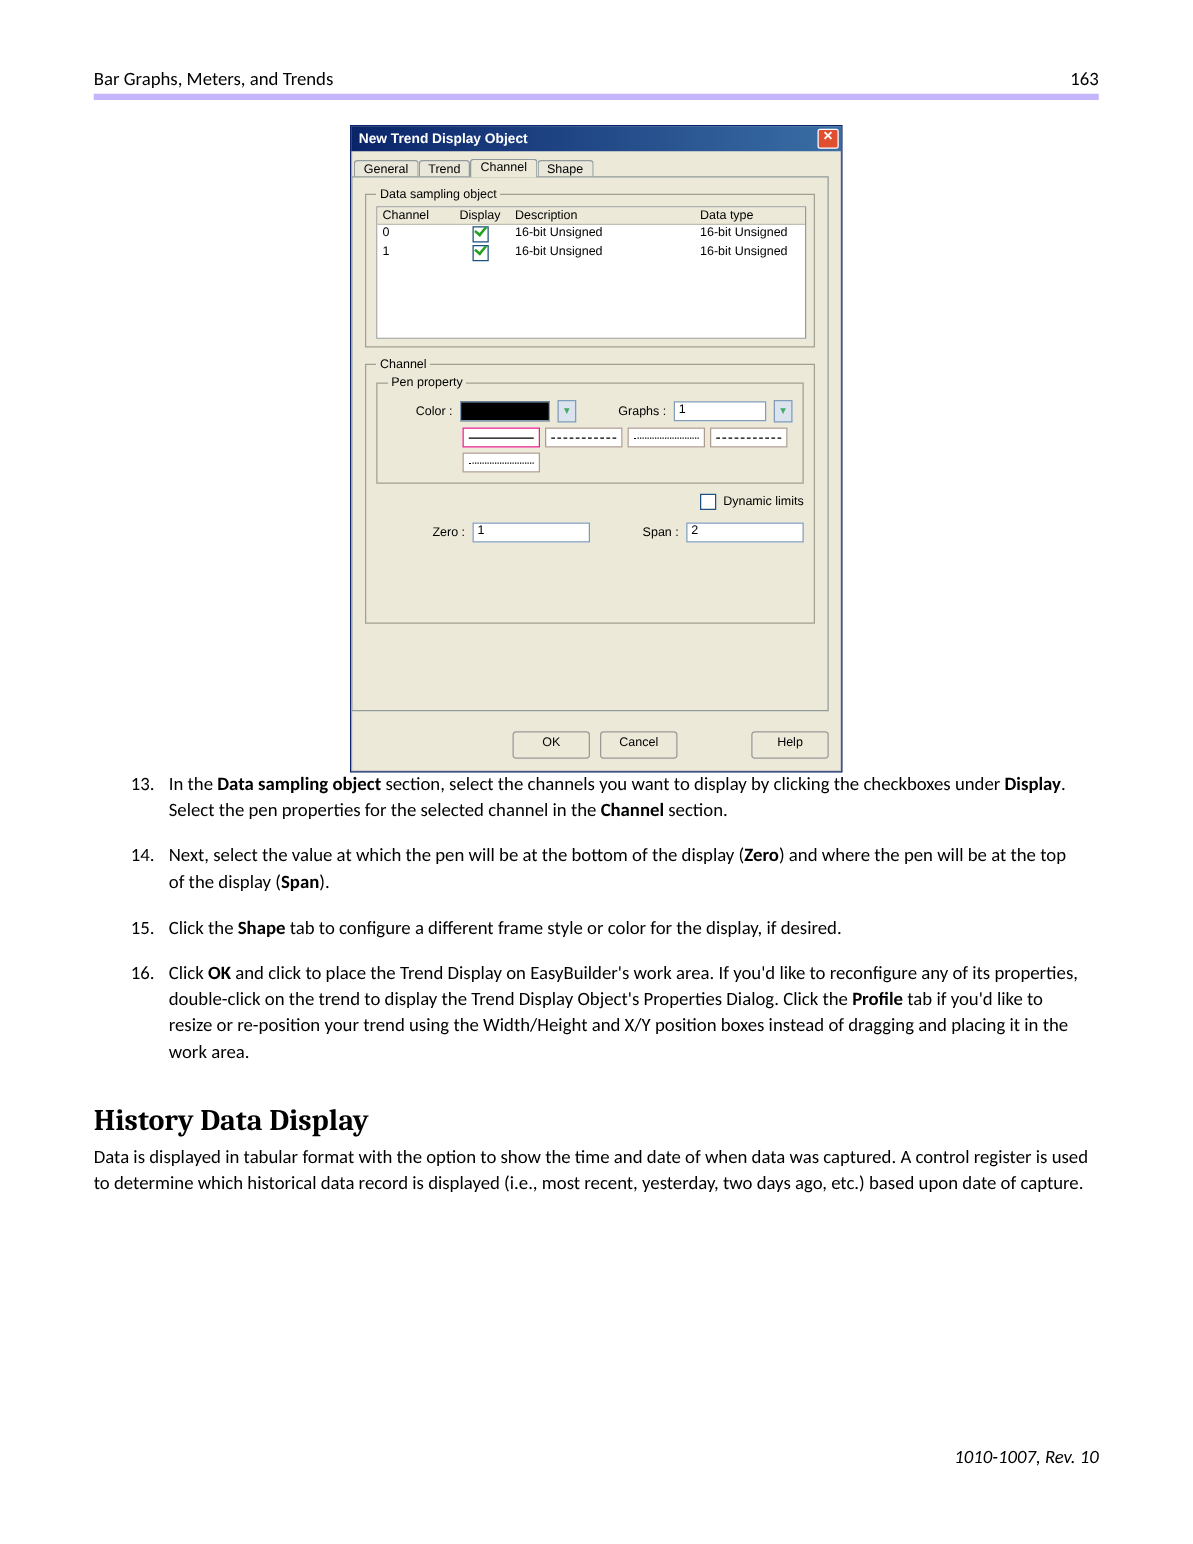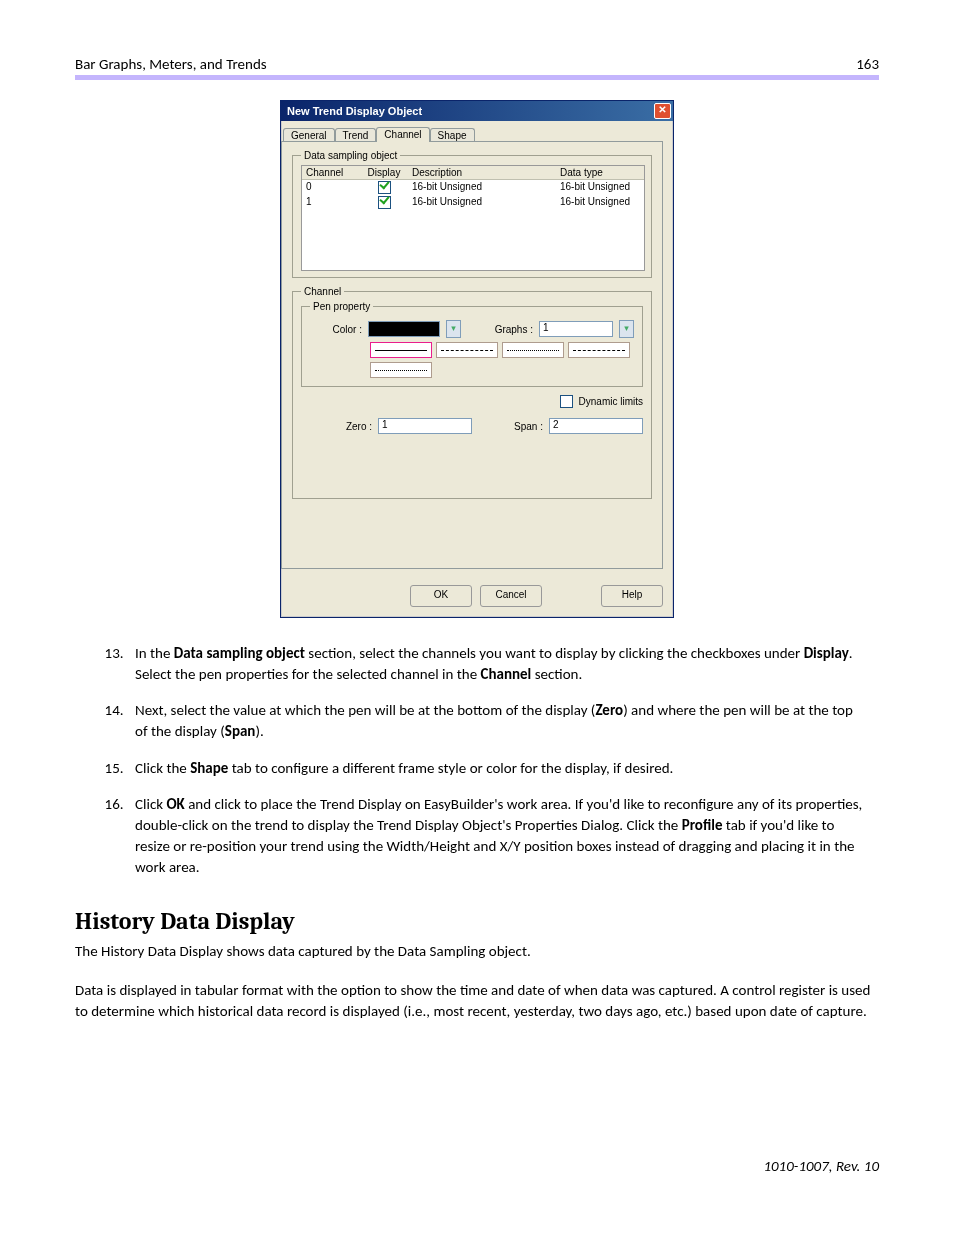--- a/index.html
+++ b/index.html
@@ -19,21 +19,20 @@
     display: flex;
     justify-content: space-between;
     font-size: 15px;
     border-bottom: 5px solid #c4b5fd;
     padding-bottom: 2px;
     margin-bottom: 20px;
   }
   .dialog-wrap {
     display: flex;
     justify-content: center;
-    margin-bottom: 25px;
   }
   
   .dialog {
     width: 392px;
     border: 1px solid #0a246a;
     background: #ece9d8;
     font-family: Tahoma, Arial, sans-serif;
     font-size: 10px;
     box-shadow: 0 0 0 1px #ccc inset;
   }
@@ -361,17 +360,16 @@
     </li>
     <li>
       <span>Click the </span><b>Shape</b><span> tab to configure a different frame style or color for the display, if desired.</span>
     </li>
     <li>
       <span>Click </span><b>OK</b><span> and click to place the Trend Display on EasyBuilder's work area. If you'd like to reconfigure any of its properties, double-click on the trend to display the Trend Display Object's Properties Dialog. Click the </span><b>Profile</b><span> tab if you'd like to resize or re-position your trend using the Width/Height and X/Y position  boxes instead of dragging and placing it in the work area.</span>
     </li>
   </ol>
 
   <h2 class="section-title">History Data Display</h2>
-  <p class="body">The History Data Display shows data captured by the Data Sampling object.</p>
   <p class="body">Data is displayed in tabular format with the option to show the time and date of when data was captured. A control register is used to determine which historical data record is displayed (i.e., most recent, yesterday, two days ago, etc.) based upon date of capture.</p>
 </div>
 
 <div class="footer">1010-1007, Rev. 10</div>
 
 </body></html>

